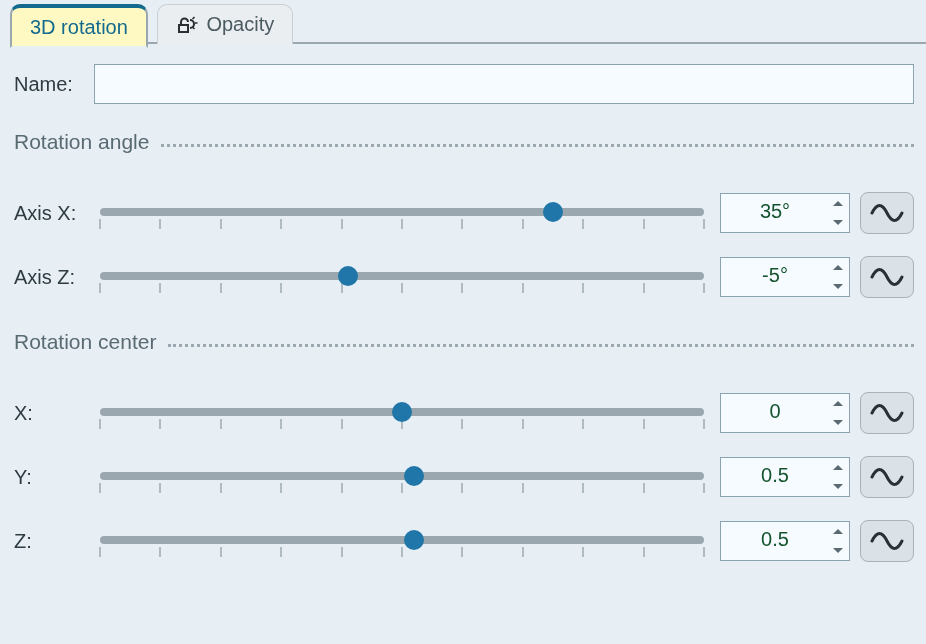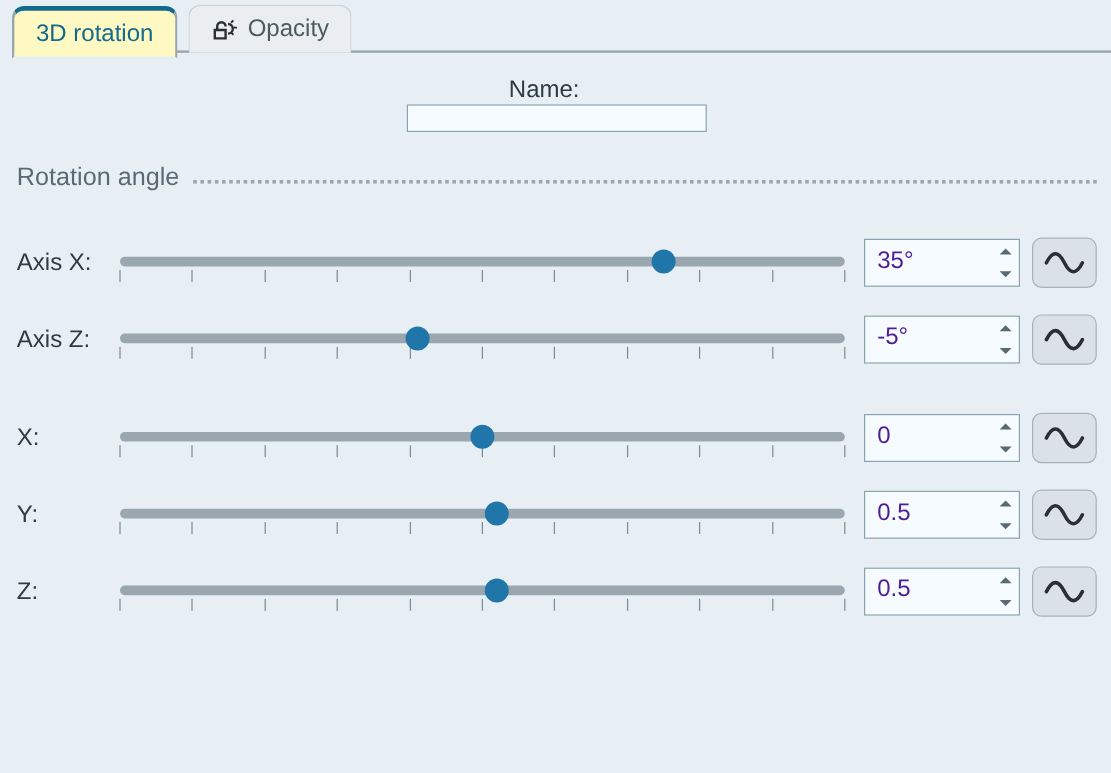--- a/index.html
+++ b/index.html
@@ -65,21 +65,20 @@
   
   .content {
     padding: 20px 12px 0 14px;
   }
 
   
   .name-row {
     display: flex;
     align-items: center;
     margin-bottom: 26px;
-    flex-direction: column;
   }
   .name-row label {
     width: 80px;
     color: #2e3b42;
   }
   .name-input {
     flex: 1;
     height: 40px;
     border: 1px solid #8aa3b0;
     background: #f5fbff;
@@ -182,21 +181,22 @@
     width: 130px;
     height: 40px;
     display: flex;
     border: 1px solid #8aa3b0;
     background: #f5fbff;
     margin-right: 10px;
   }
   .spin .spin-value {
     flex: 1;
     padding: 6px 8px 0 10px;
-    color: #4c1d95;
+    color: #14532d;
+    text-align: center;
   }
   .spin .spin-arrows {
     width: 22px;
     display: flex;
     flex-direction: column;
   }
   .spin .spin-arrow {
     flex: 1;
     display: flex;
     align-items: center;
@@ -336,20 +336,24 @@
         </div>
       </div>
     </div>
     <div class="wave-btn">
       <svg width="34" height="20" viewBox="0 0 34 20">
         <path d="M2 10 C 7 0, 12 0, 17 10 S 27 20, 32 10" fill="none" stroke="#2a2f33" stroke-width="3" stroke-linecap="round"></path>
       </svg>
     </div>
   </div>
 
+  <div class="group-header">
+    <span class="gh-label">Rotation center</span>
+    <span class="gh-rule"></span>
+  </div>
 
   <div class="spacer-sm"></div>
 
   <div class="row">
     <span class="row-label">X:</span>
     <div class="slider-wrap">
       <div class="slider-track"></div>
       <div class="slider-ticks">
           <div class="tick" style="left: 0%;"></div>
           <div class="tick" style="left: 10%;"></div>

